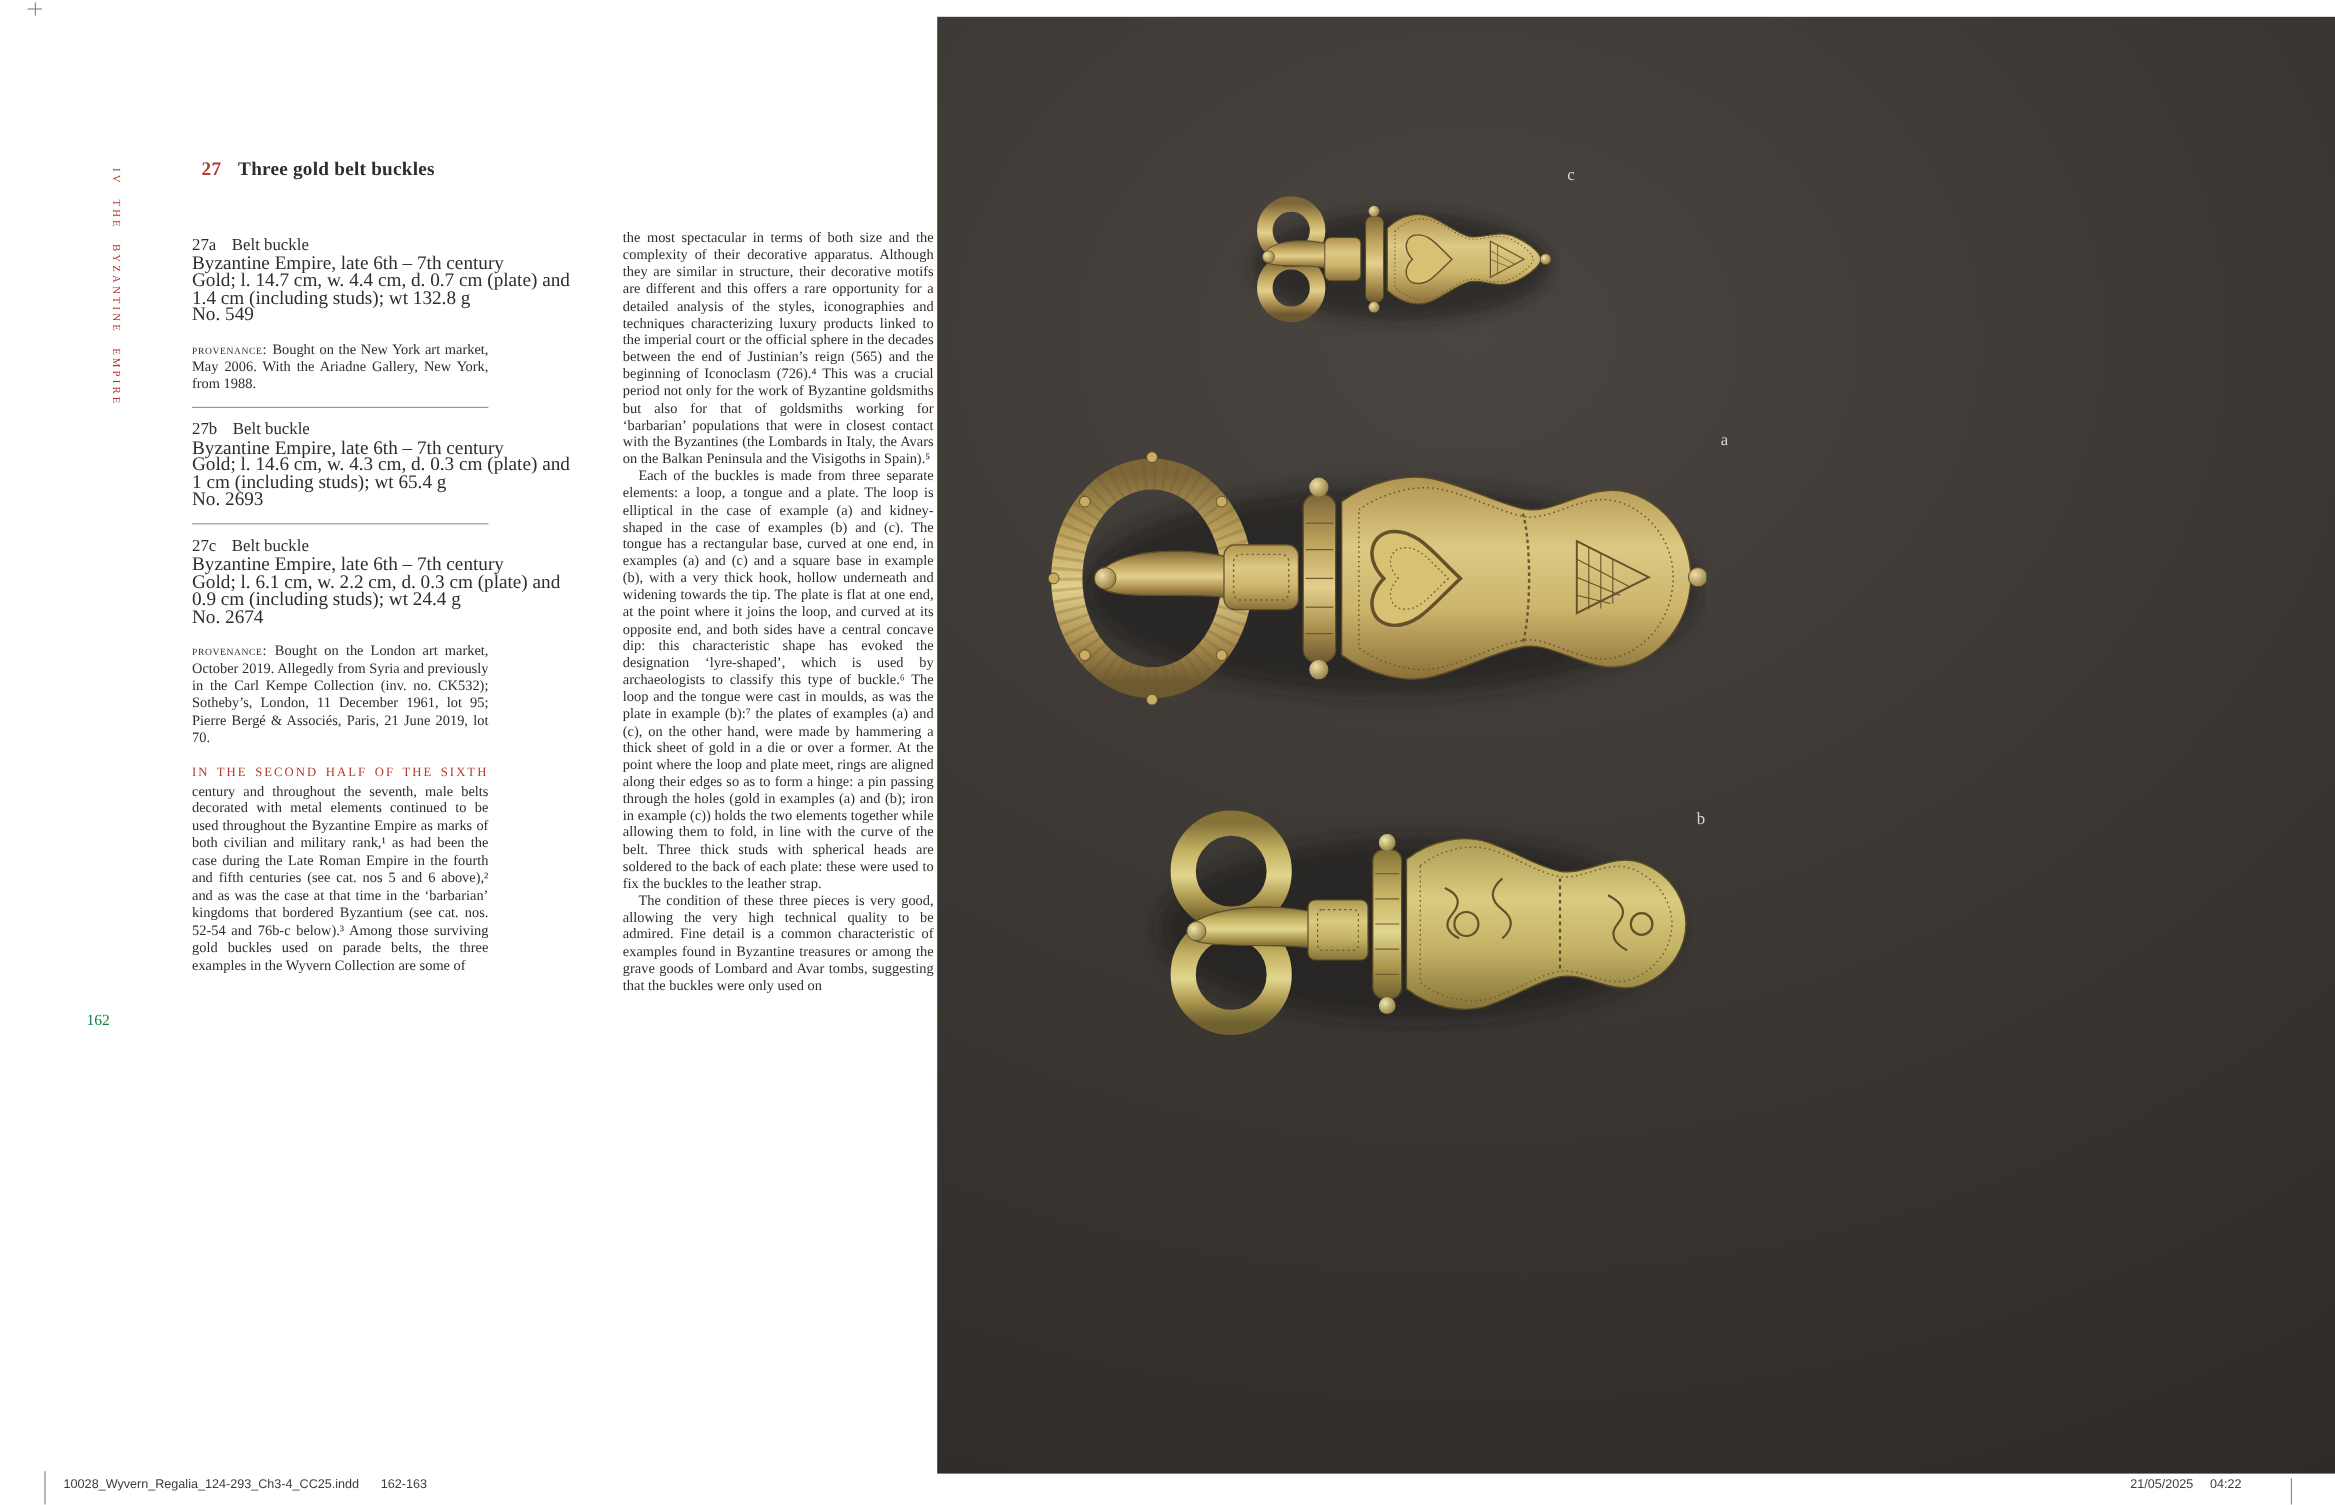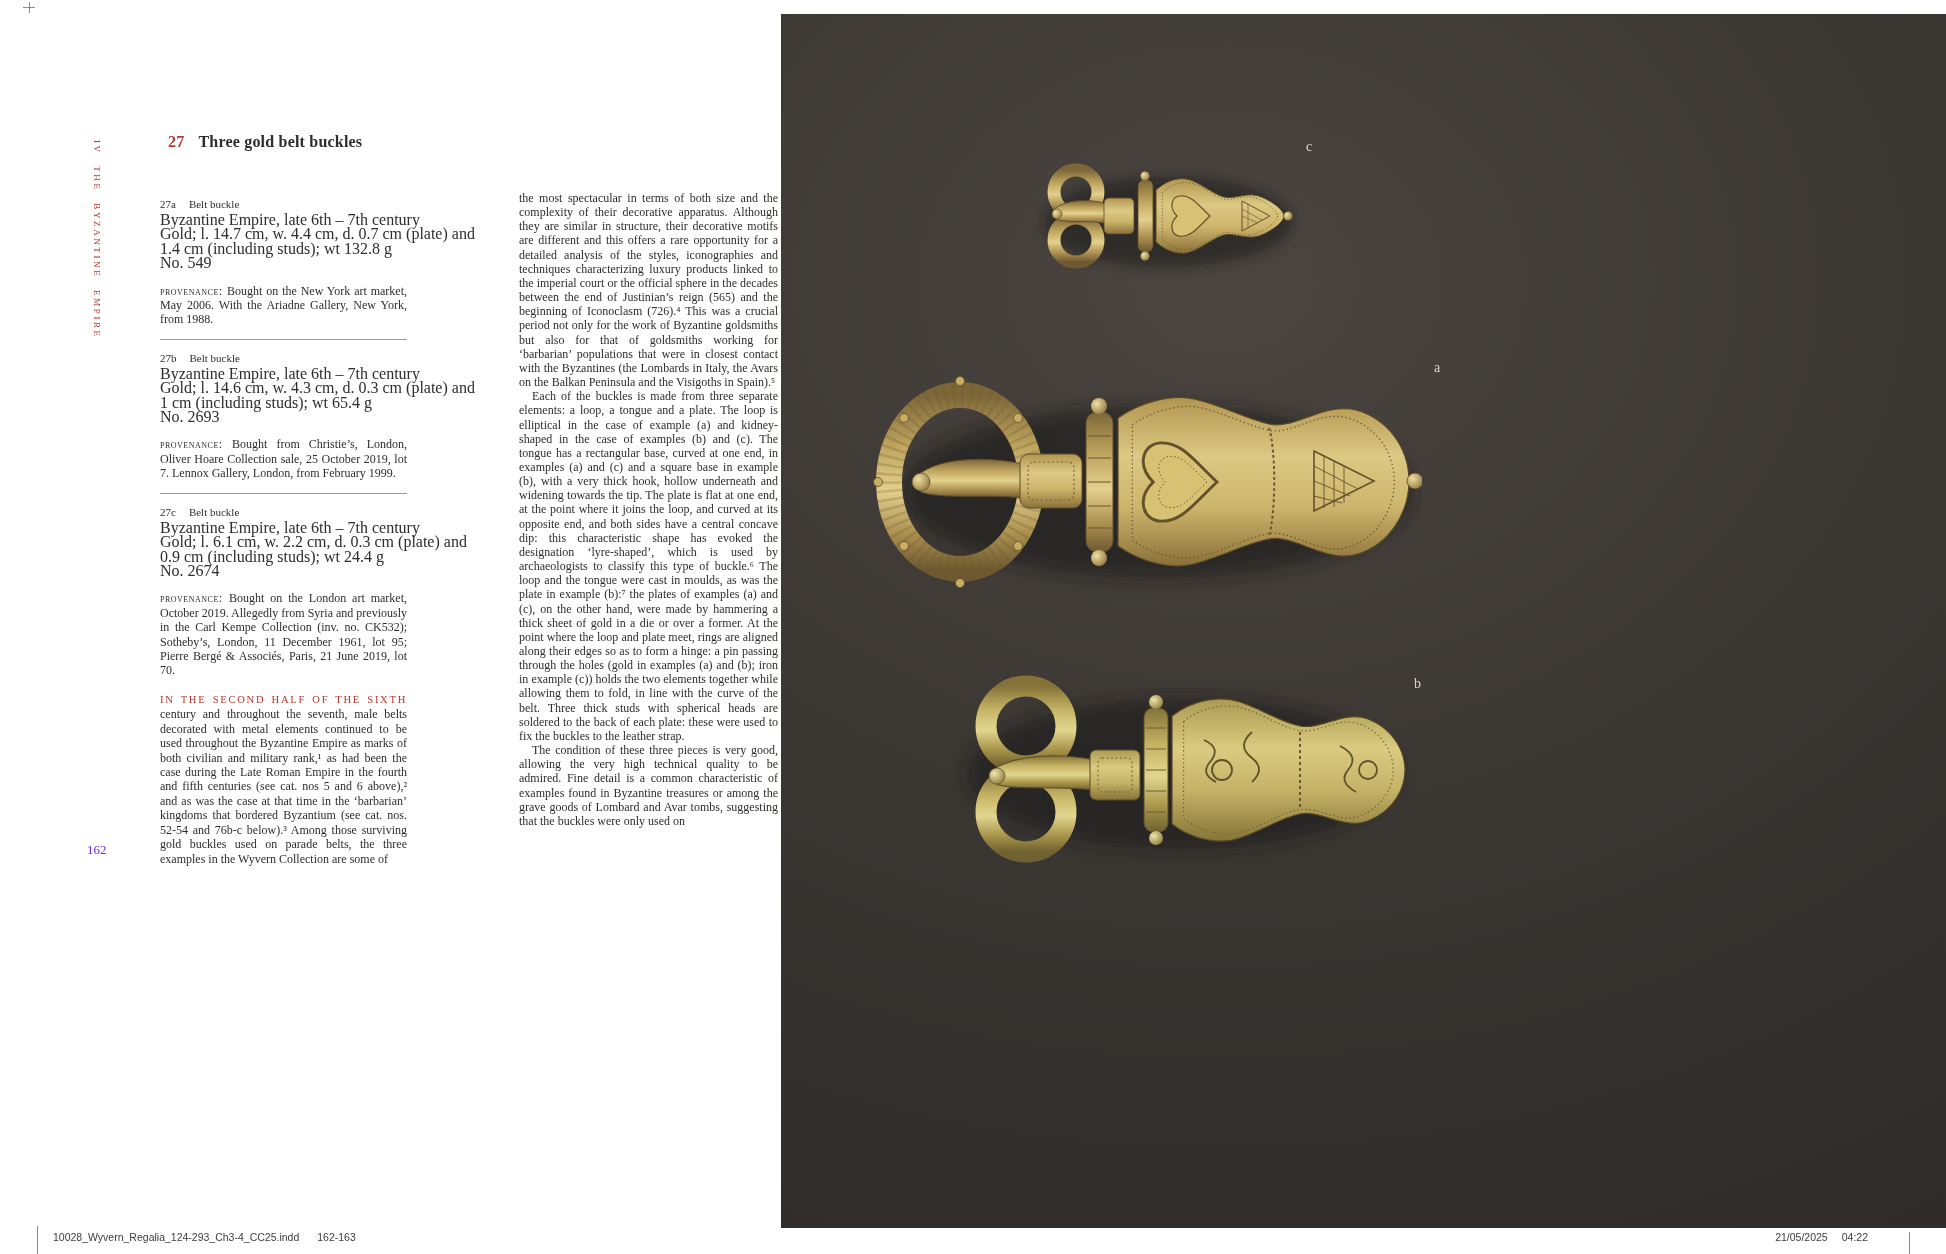--- a/index.html
+++ b/index.html
@@ -10,28 +10,28 @@
   }
   
   .crop { position:absolute; background:#8a8a8a; }
   
   .side-label {
     position:absolute; left:102px; top:140px;
     transform:rotate(90deg); transform-origin:0 0;
     font-size:9px; letter-spacing:2.6px; word-spacing:7px;
     color:#b5392e; white-space:nowrap;
   }
-  .folio { position:absolute; left:87px; top:842px; font-size:13px; color:#6d28d9; }
+  .folio { position:absolute; left:72px; top:842px; font-size:13px; color:#15803d; }
   .title { position:absolute; left:168px; top:133px; margin:0; font-size:16px; font-weight:700; letter-spacing:0.2px; }
   .t-num { color:#b5392e; margin-right:14px; }
 
   .col1 { position:absolute; left:160px; top:197px; width:247px; }
   .col2 { position:absolute; left:519px; top:191px; width:259px; }
 
-  .entry-head { font-size:11px; line-height:15px; margin:0 0 1px 0; }
+  .entry-head { font-size:14px; line-height:15px; margin:0 0 1px 0; }
   .e-id { margin-right:13px; }
   .entry-line { font-size:16px; line-height:14.4px; white-space:nowrap; }
   .prov { margin:13px 0 0 0; font-size:12px; line-height:14.4px; text-align:justify; }
   .prov-label { font-variant:small-caps; letter-spacing:0.5px; }
   .rule { border:0; border-top:1px solid #9a9a9a; margin:12px 0 11px 0; }
   .lead-para { margin:14px 0 0 0; font-size:12px; line-height:14.45px; text-align:justify; }
   .lead-in { color:#b5392e; font-size:10.6px; letter-spacing:1.7px; }
 
   .col2 p { margin:0; font-size:12px; line-height:14.15px; text-align:justify; }
   .col2 p.indent { text-indent:13px; }
@@ -93,21 +93,20 @@
     <hr class="rule">
 
     <section class="entry">
       <div class="entry-head">
         <span class="e-id">27b</span><span class="e-name">Belt buckle</span>
       </div>
       <div class="entry-line">Byzantine Empire, late 6th – 7th century</div>
       <div class="entry-line">Gold; l. 14.6 cm, w. 4.3 cm, d. 0.3 cm (plate) and</div>
       <div class="entry-line">1 cm (including studs); wt 65.4 g</div>
       <div class="entry-line">No. 2693</div>
-      <p class="prov"><span class="prov-label">provenance: </span><span class="prov-text">Bought from Christie’s, London, Oliver Hoare Collection sale, 25 October 2019, lot 7. Lennox Gallery, London, from February 1999.</span></p>
     </section>
 
     <hr class="rule">
 
     <section class="entry">
       <div class="entry-head">
         <span class="e-id">27c</span><span class="e-name">Belt buckle</span>
       </div>
       <div class="entry-line">Byzantine Empire, late 6th – 7th century</div>
       <div class="entry-line">Gold; l. 6.1 cm, w. 2.2 cm, d. 0.3 cm (plate) and</div>

